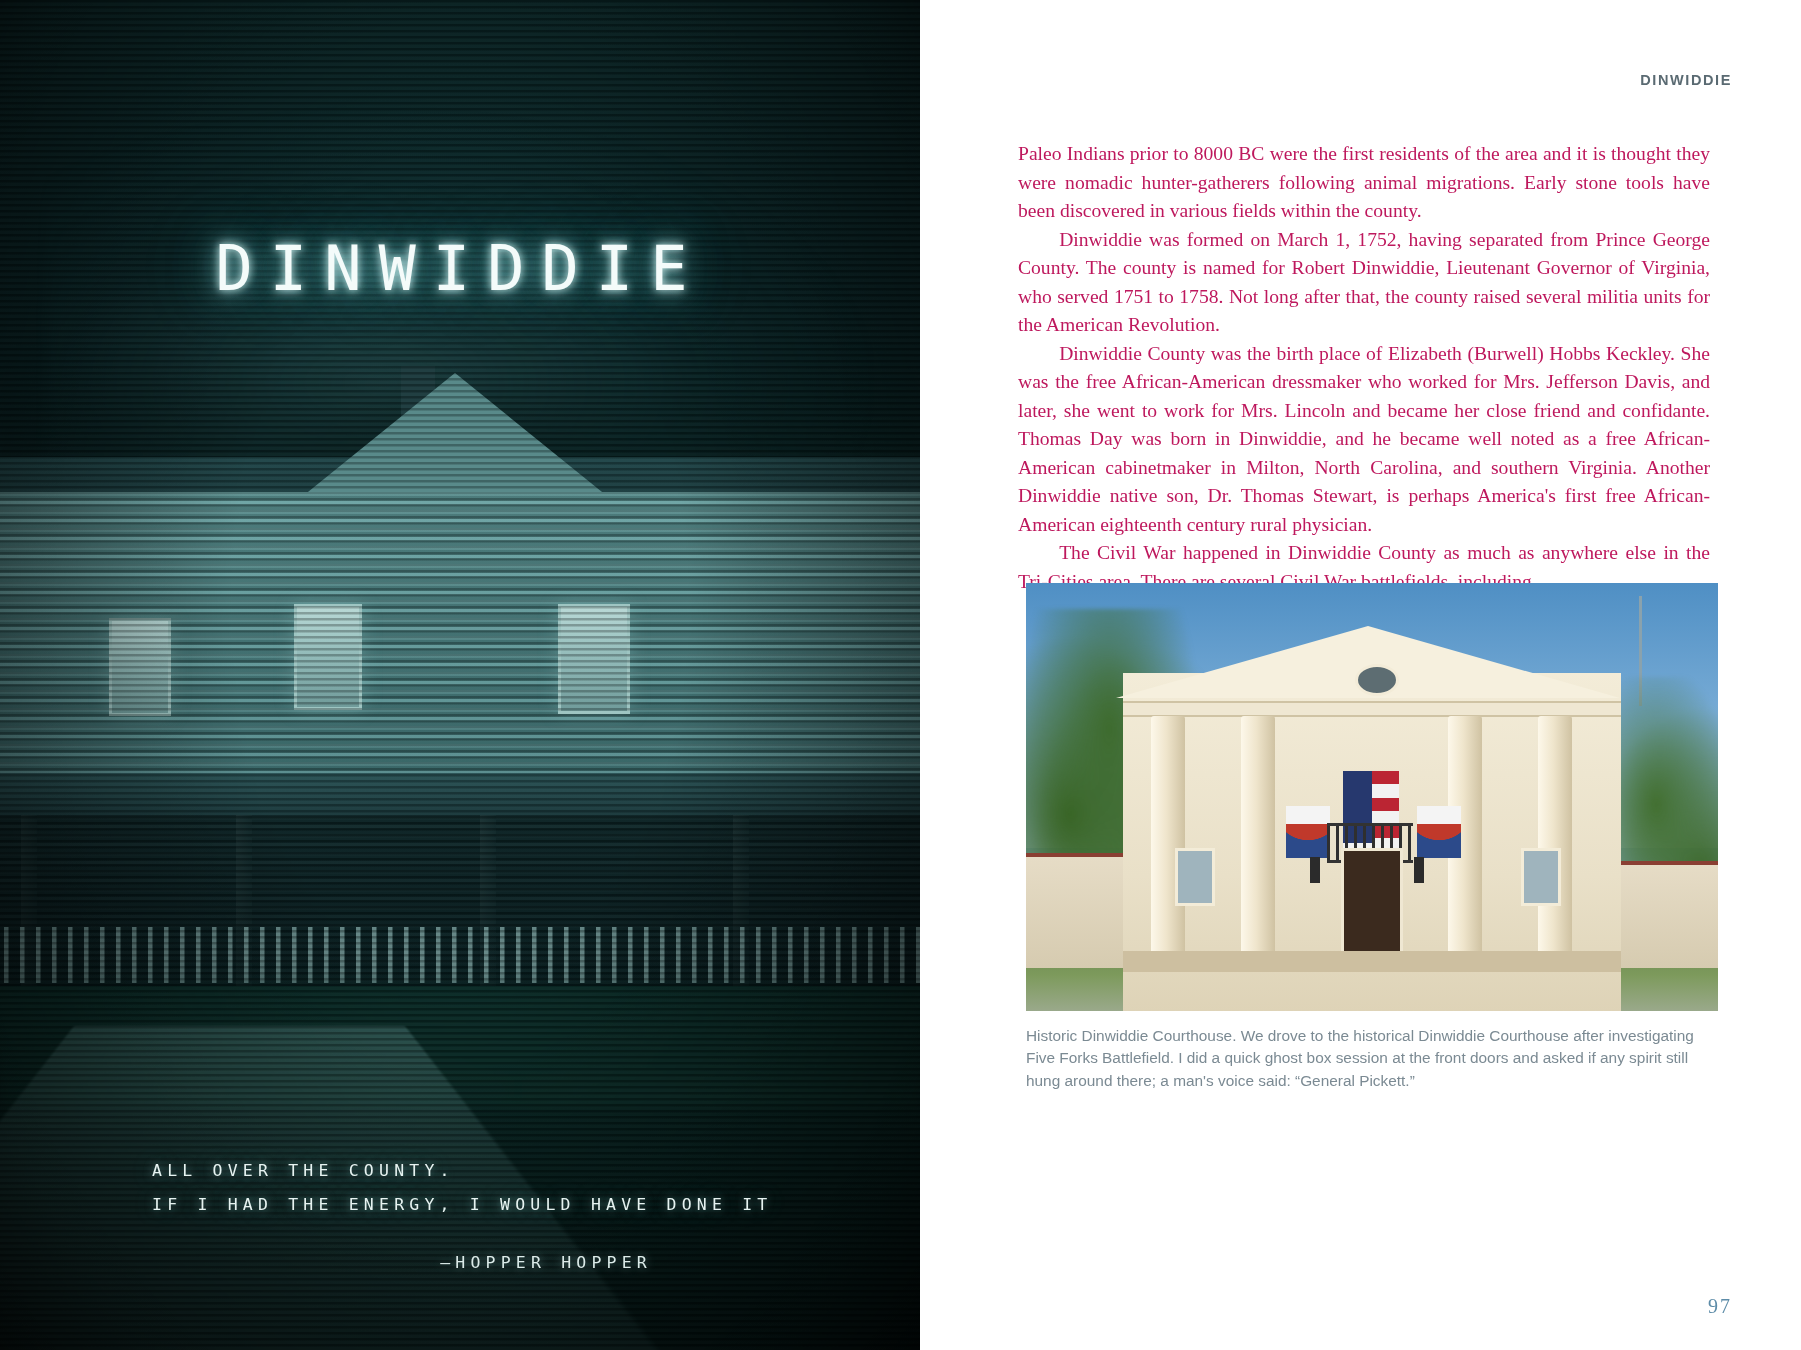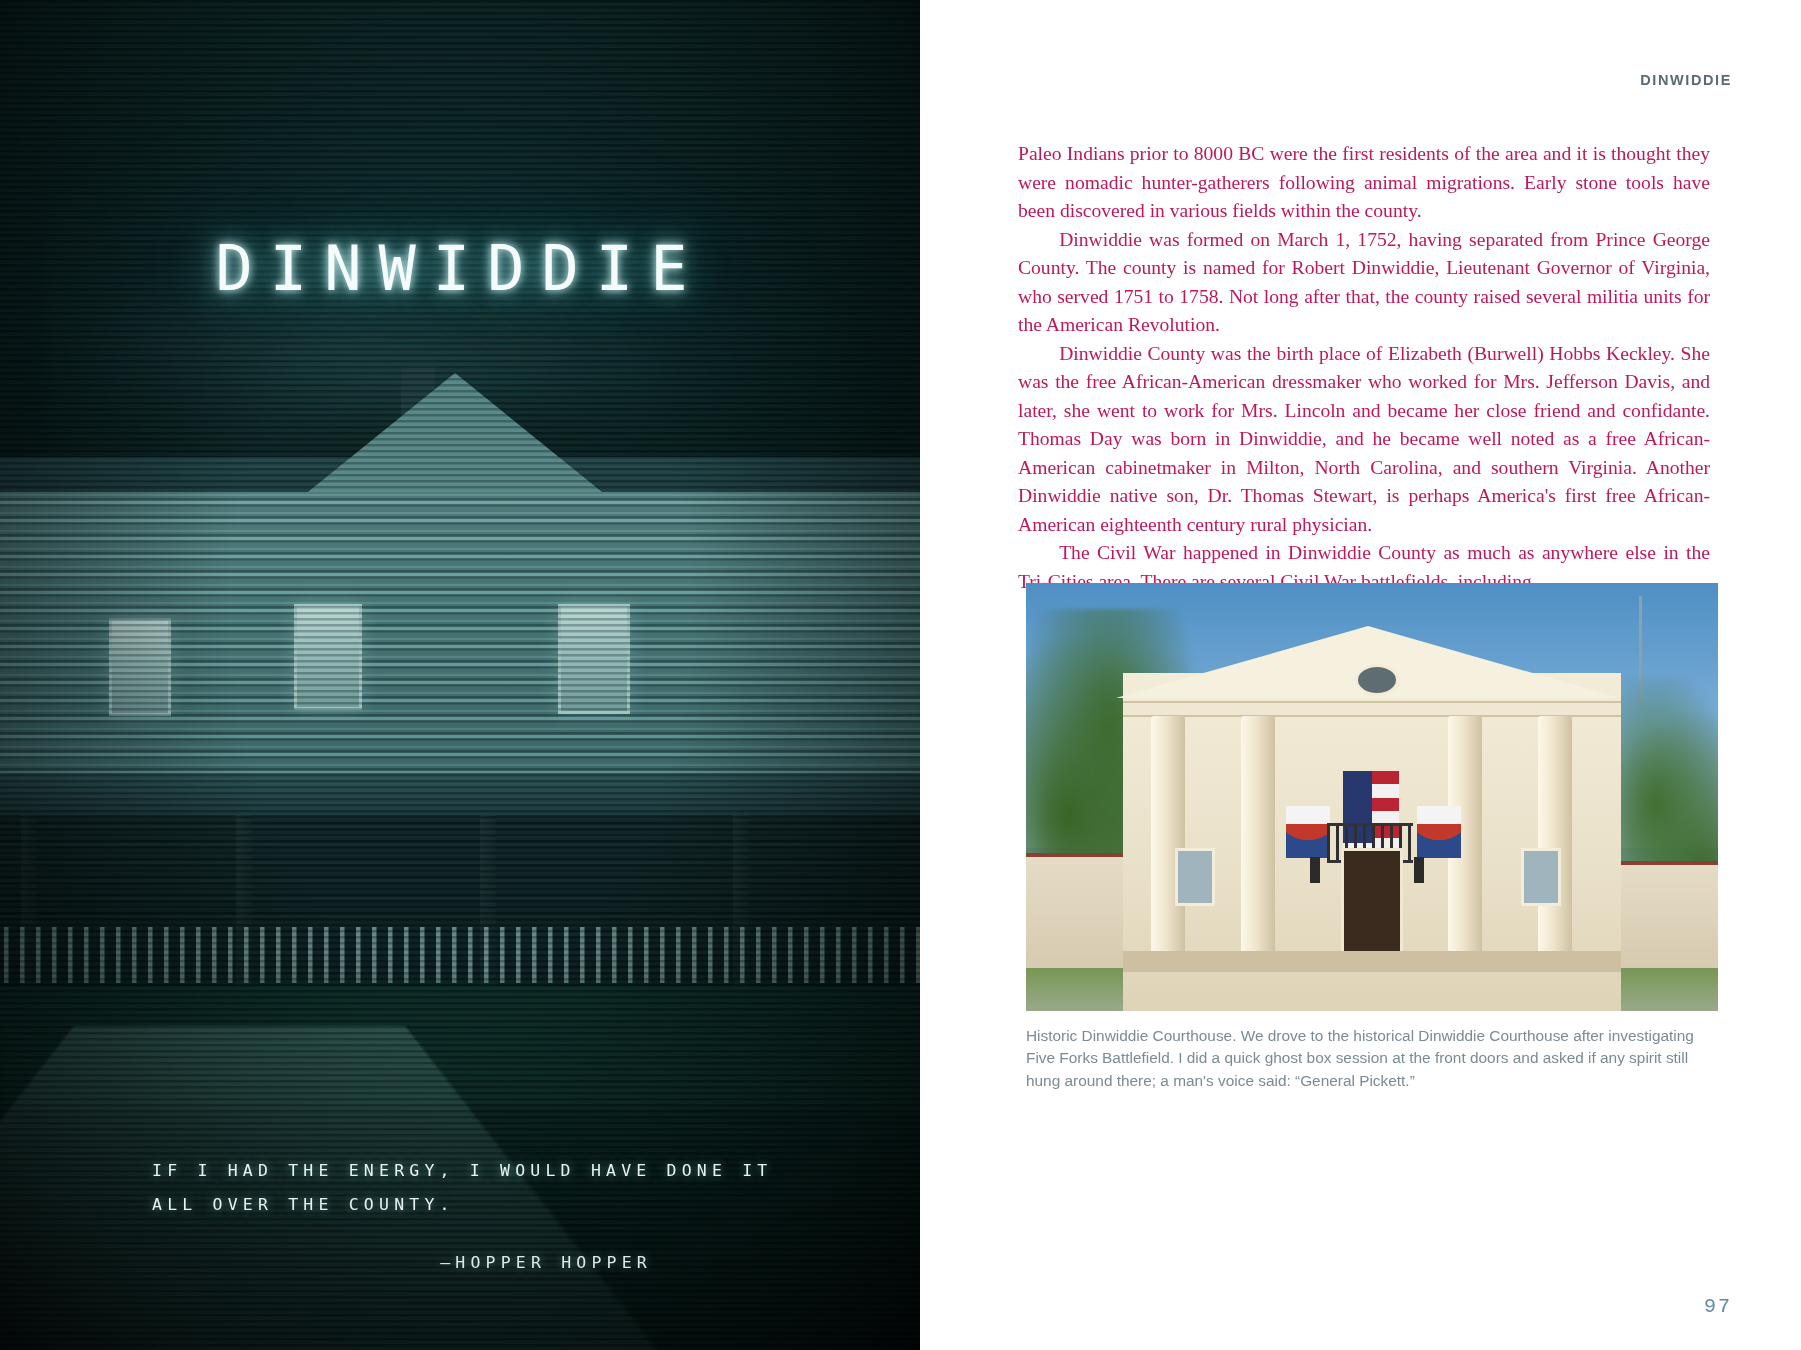--- a/index.html
+++ b/index.html
@@ -415,21 +415,21 @@
     position: absolute;
     left: 1000px;
     right: 69px;
     bottom: 74px;
     height: 40px;
   }
   .page-number {
     position: absolute;
     right: 69px;
     bottom: 32px;
-    font-family: Liberation Mono, monospace;
+    font-family: Liberation Serif, serif;
     font-size: 20px;
     letter-spacing: 2px;
     color: #5d8ca8;
     margin-top: 40px;
   }
 </style>
 </head>
 <body>
 
 <div class="spread">
@@ -463,22 +463,22 @@
       <div class="lawn"></div>
       <div class="bushes"></div>
       <div class="walk"></div>
       <div class="scanlines"></div>
       <div class="vignette"></div>
     </div>
 
     <div class="cover-title">DINWIDDIE</div>
 
     <div class="quote">
+      <div>ALL OVER THE COUNTY.</div>
       <div>IF I HAD THE ENERGY, I WOULD HAVE DONE IT</div>
-      <div>ALL OVER THE COUNTY.</div>
     </div>
     <div class="quote-attrib">—HOPPER HOPPER</div>
   </div>
 
   <div class="right-page">
 
     <div class="running-head">DINWIDDIE</div>
 
     <div class="body-col">
       <p>Paleo Indians prior to 8000 BC were the first residents of the area and it is thought they were nomadic hunter-gatherers following animal migrations. Early stone tools have been discovered in various fields within the county.</p>

